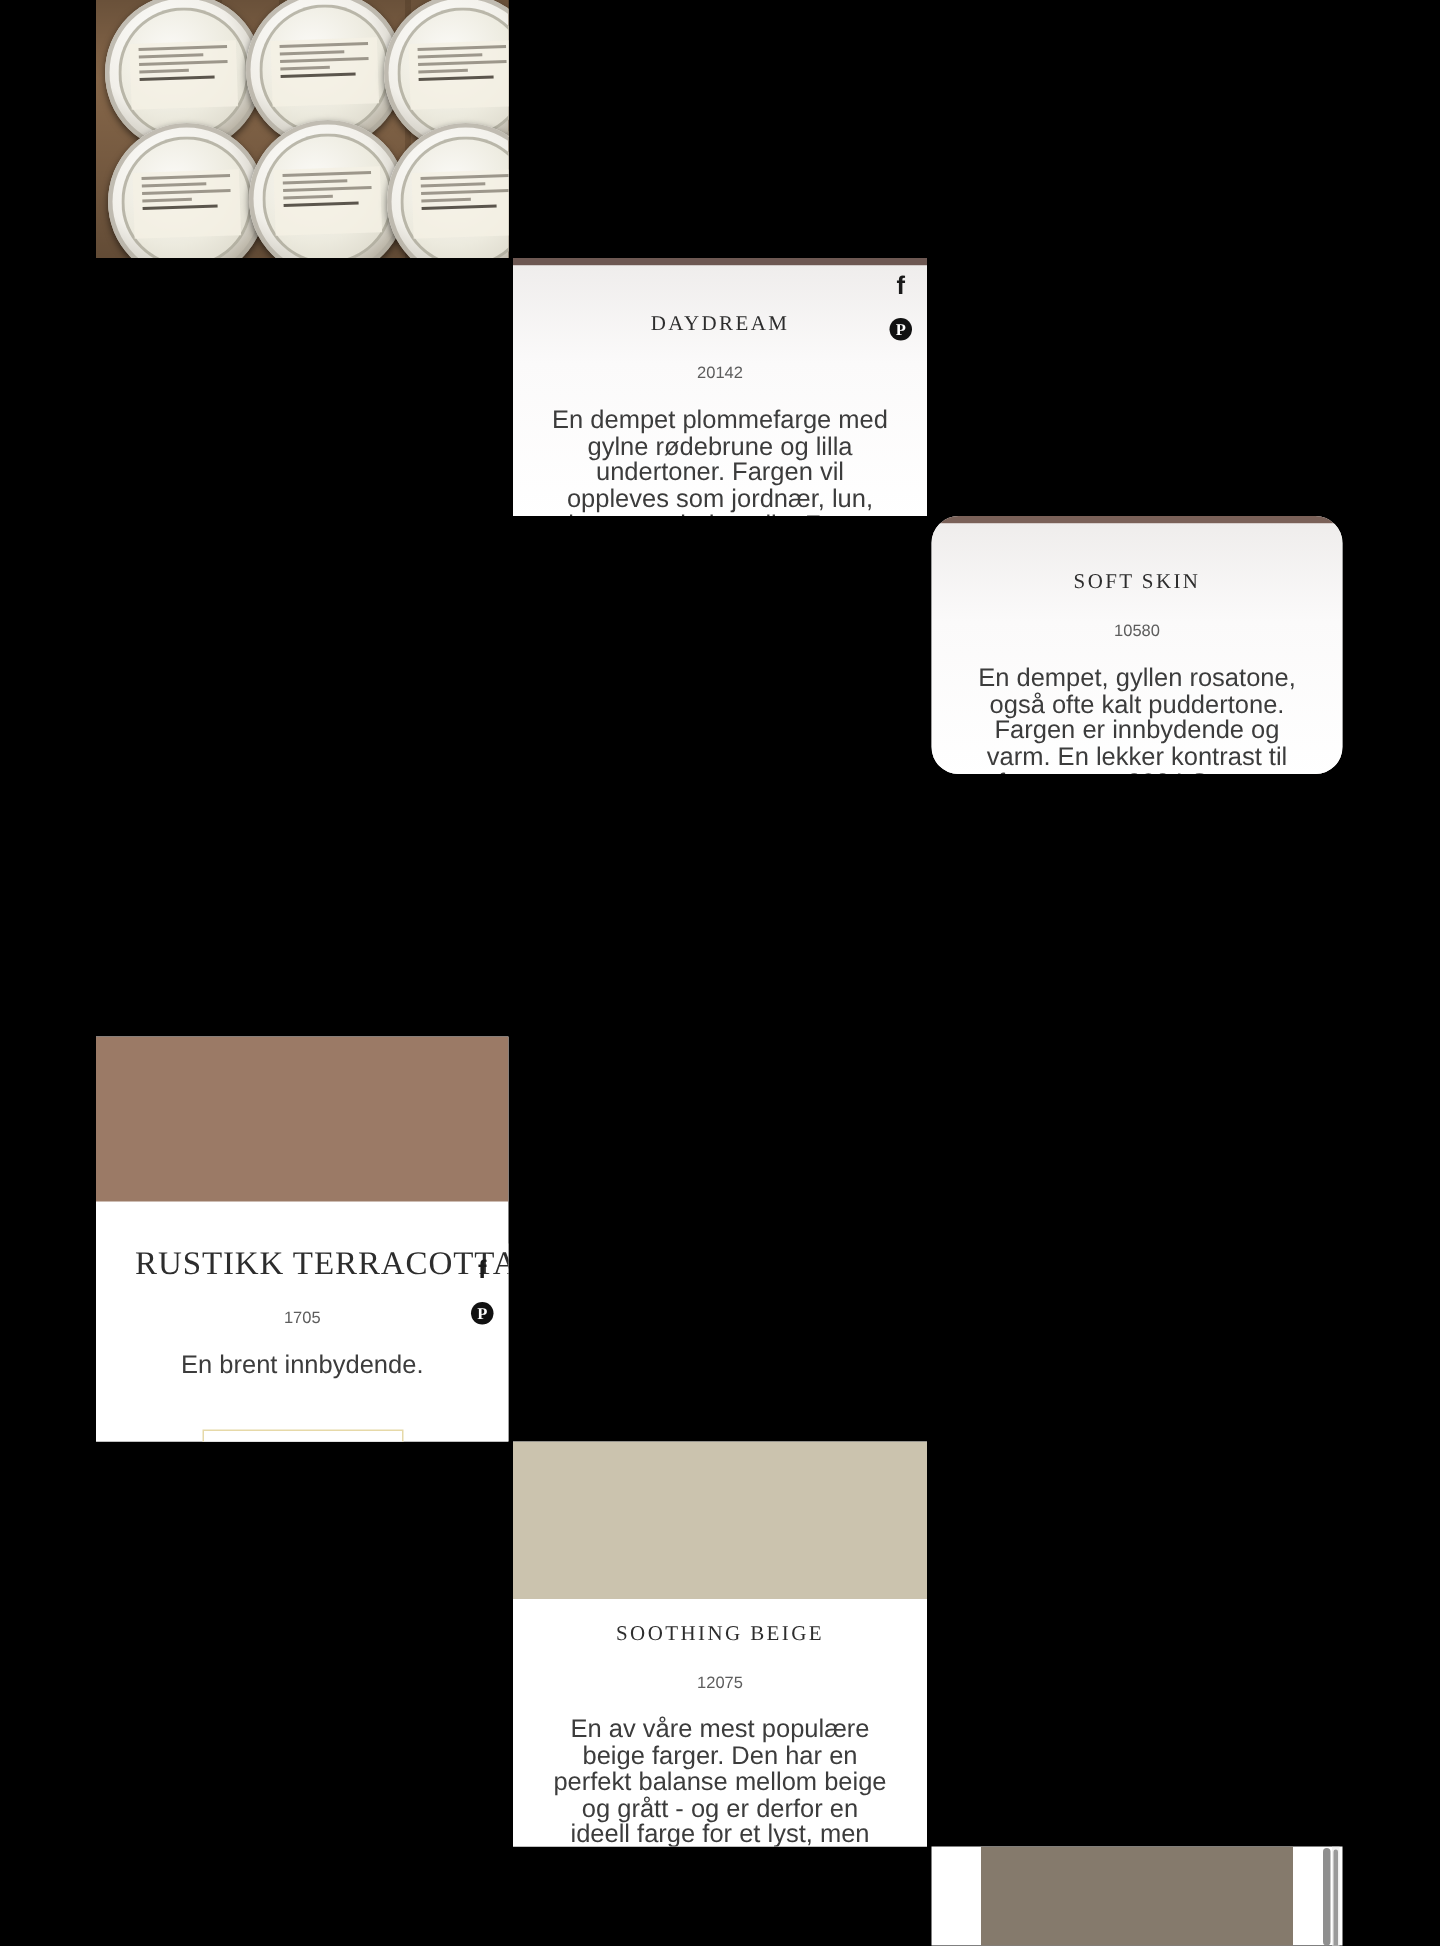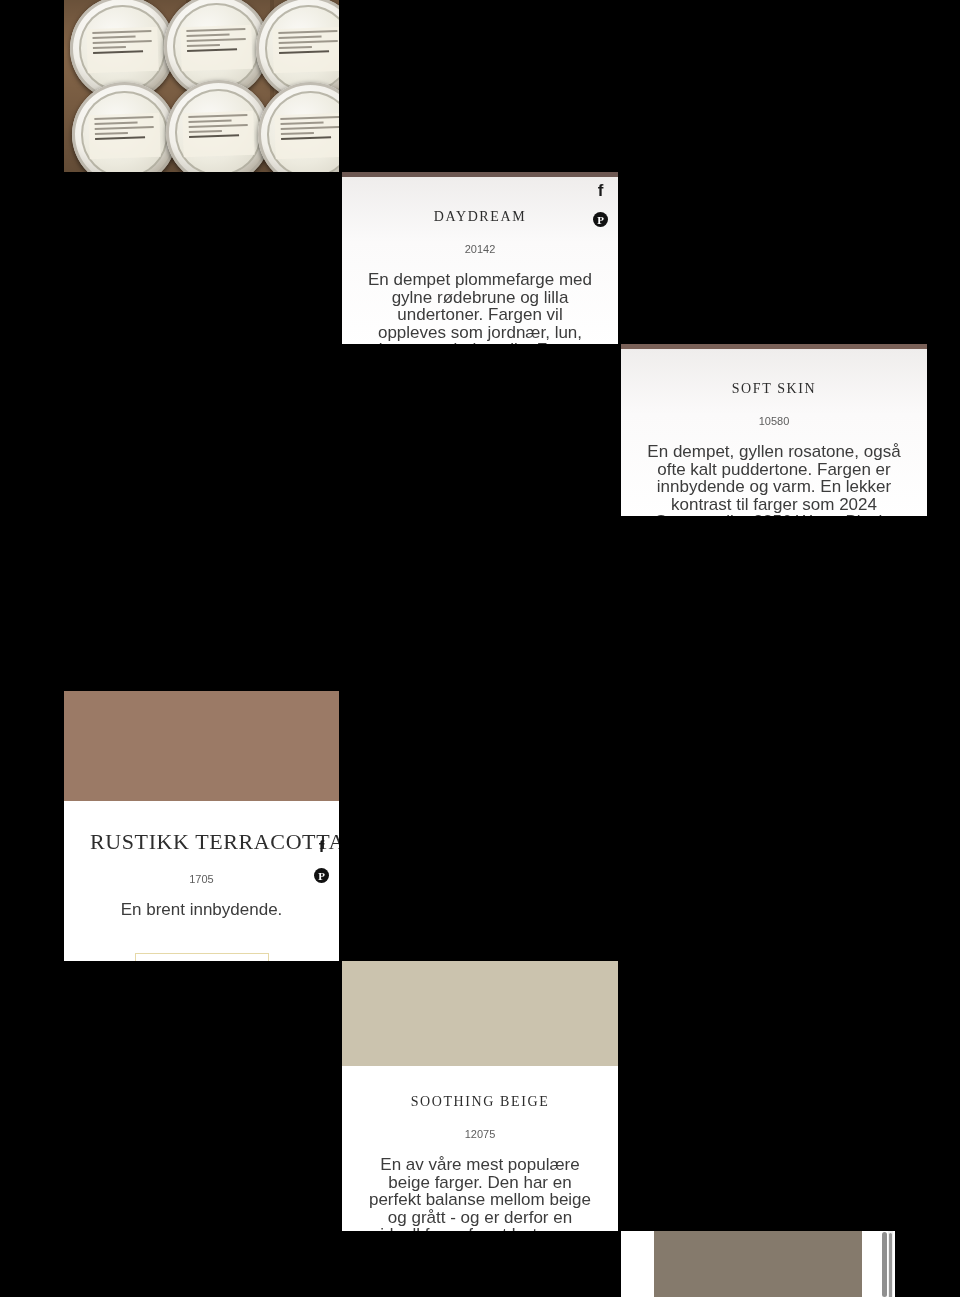--- a/index.html
+++ b/index.html
@@ -219,21 +219,21 @@
       <div class="social">
         <div class="soc fb">f</div>
         <div class="soc pin">P</div>
       </div>
       <div class="name">DAYDREAM</div>
       <div class="code">20142</div>
       <div class="desc">En dempet plommefarge med gylne rødebrune og lilla undertoner. Fargen vil oppleves som jordnær, lun, elegant og behagelig. Fargen fyller gjerne hele rommet</div>
     </div>
   </div>
 
-  <div class="tile card" style="left:621px; top:0px; width:306px; height:172px;">
+  <div class="tile card" style="left:621px; top:0px; width:274px; height:172px;border-radius:18px;">
     <div class="band" style="height:5px; background:#7a6158;"></div>
     <div class="body">
       <div class="name">SOFT SKIN</div>
       <div class="code">10580</div>
       <div class="desc">En dempet, gyllen rosatone, også ofte kalt puddertone. Fargen er innbydende og varm. En lekker kontrast til farger som 2024 Senses eller 2856 Warm Blush, også tøff til de</div>
     </div>
   </div>
 
   <div class="tile card" style="left:64px; top:175px; width:275px; height:270px;">
     <div class="band" style="height:110px; background:#9b7a66;"></div>
@@ -248,21 +248,21 @@
       <div class="addbtn">
         
         
       </div>
     </div>
   </div>
 
   <div class="tile card" style="left:342px; top:175px; width:276px; height:270px;">
     <div class="band" style="height:105px; background:#cbc3ae;"></div>
     <div class="body plain" style="height:165px; padding-top:0;">
-      <div class="name" style="margin-top:28px;">SOOTHING BEIGE</div>
+      <div class="name" style="margin-top:16px;">SOOTHING BEIGE</div>
       <div class="code">12075</div>
       <div class="desc">En av våre mest populære beige farger. Den har en perfekt balanse mellom beige og grått - og er derfor en ideell farge for et lyst, men dempet, og nøytralt interiør.</div>
     </div>
   </div>
 
   <div class="tile swatchwrap" style="left:621px; top:175px; width:274px; height:270px;">
     <div class="swatch" style="left:33px; top:0px; width:208px; height:270px; background:#857a6c;"></div>
     <div class="vtrack" style="right:2px; top:0; height:270px;"></div>
     <div class="vscroll" style="right:3px; top:2px; height:266px;"></div>
   </div>

